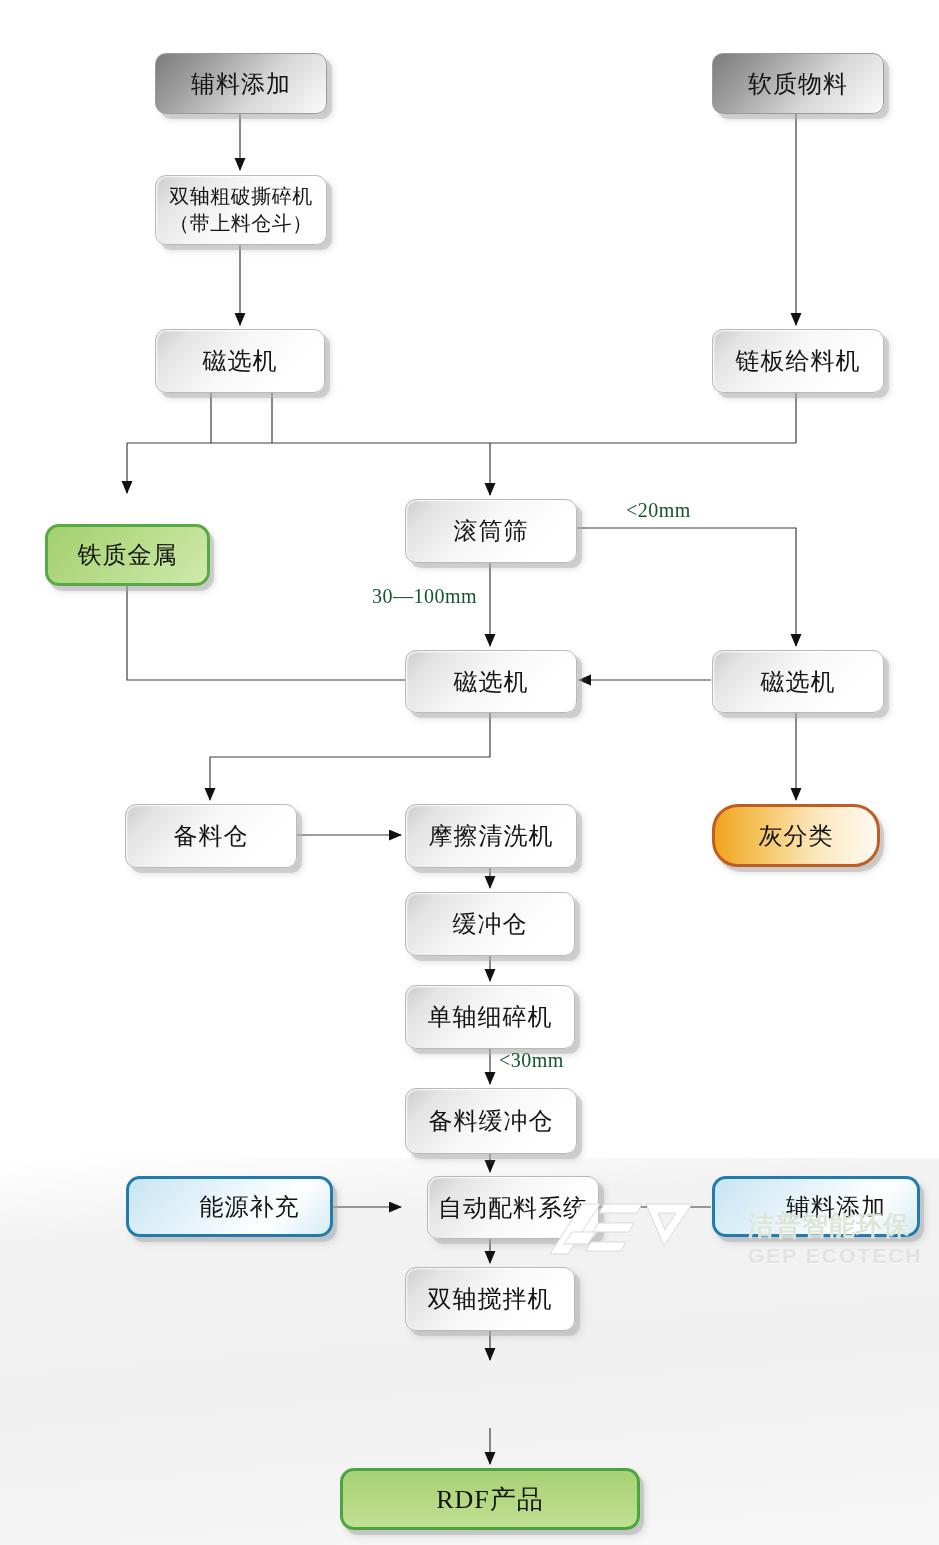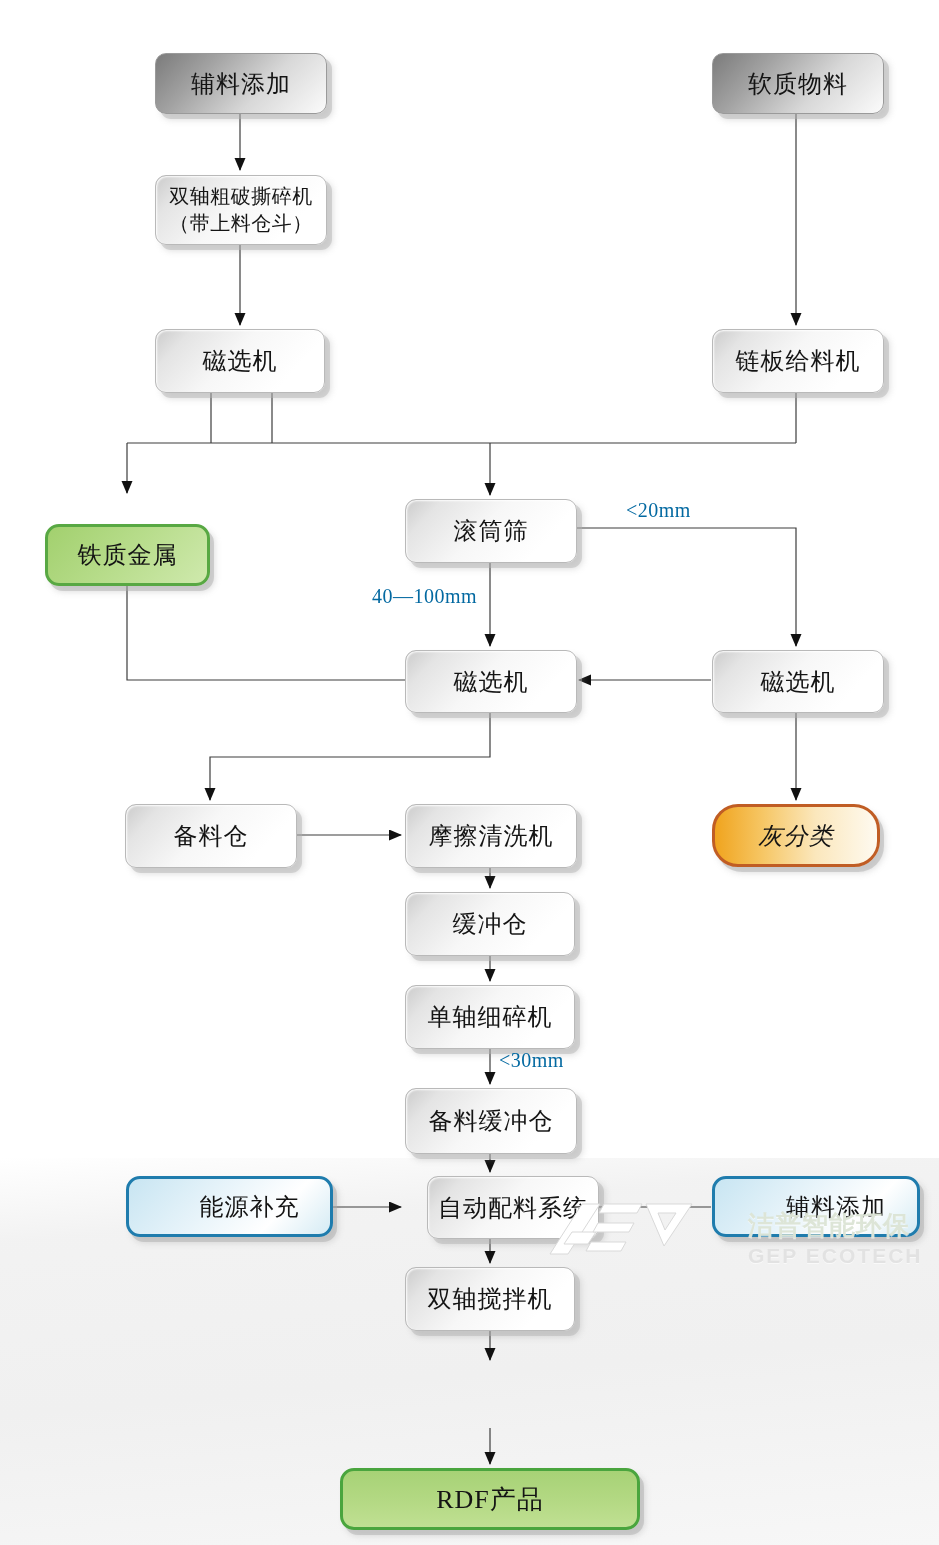--- a/index.html
+++ b/index.html
@@ -36,38 +36,37 @@
   .green{
     border:3px solid #58a843;border-radius:14px;
     background:linear-gradient(133deg,#a2d06e 0%,#b8dd8c 50%,#cfe9ad 100%);
     box-shadow:4px 5px 0 rgba(170,170,170,.45), 5px 6px 6px rgba(150,150,150,.30);
     margin-top:27px;
   }
   .orange{
     border:3px solid #c05d24;border-radius:26px;
     background:linear-gradient(90deg,#f0a41e 0%,#f6c766 30%,#fbe7bc 62%,#fefaf0 100%);
     box-shadow:4px 5px 0 rgba(170,170,170,.45), 5px 6px 6px rgba(150,150,150,.30);
-    font-style:italic;
   }
   .blue{
     border:3px solid #1f7cad;border-radius:14px;
     background:linear-gradient(133deg,#c8e5f2 0%,#e8f4fa 42%,#ffffff 72%,#d5ebf4 100%);
     box-shadow:4px 5px 0 rgba(170,170,170,.45), 5px 6px 6px rgba(150,150,150,.30);
     padding-left:40px;
   }
   .rdfgreen{
     border:3px solid #4aa53e;border-radius:14px;
     background:linear-gradient(180deg,#a7d276 0%,#b4d984 55%,#c0e093 100%);
     box-shadow:4px 5px 0 rgba(170,170,170,.45), 5px 6px 6px rgba(150,150,150,.30);
     font-size:26px;
   }
   .twoline{font-size:20px;line-height:1.35;letter-spacing:0.5px;}
   .edge-label{
     position:absolute;z-index:12;
-    font-size:20px;color:#0369a1;letter-spacing:0.5px;
+    font-size:20px;color:#14532d;letter-spacing:0.5px;
     white-space:nowrap;
   }
   .watermark{
     position:absolute;left:546px;top:1194px;z-index:50;
     display:flex;align-items:flex-start;
     pointer-events:none;
     gap:24px;
   }
   .wm-text{margin-left:6px;margin-top:14px;}
   .wm-cn{
@@ -184,21 +183,21 @@
     <span class="lbl">辅料添加</span>
   </div>
   <div class="node std" style="left:405px;top:1267px;width:168px;height:62px">
     <span class="lbl">双轴搅拌机</span>
   </div>
   <div class="node rdfgreen" style="left:340px;top:1468px;width:294px;height:56px">
     <span class="lbl">RDF产品</span>
   </div>
 
   <span class="edge-label" style="left:626px;top:499px">&lt;20mm</span>
-  <span class="edge-label" style="left:372px;top:585px">40—100mm</span>
+  <span class="edge-label" style="left:372px;top:585px">30—100mm</span>
   <span class="edge-label" style="left:499px;top:1049px">&lt;30mm</span>
 
   <div class="watermark">
     <svg width="172" height="70" viewBox="0 0 172 70">
       <g fill="#ffffff" stroke="#d9d9d9" stroke-width="1">
         <polygon points="4,60 36,10 54,10 22,60"></polygon>
         <polygon points="26,38 50,38 42,50 18,50"></polygon>
         <polygon points="58,10 96,10 91,19 53,19"></polygon>
         <polygon points="52,29 88,29 83,38 47,38"></polygon>
         <polygon points="45,48 80,48 75,57 40,57"></polygon>

